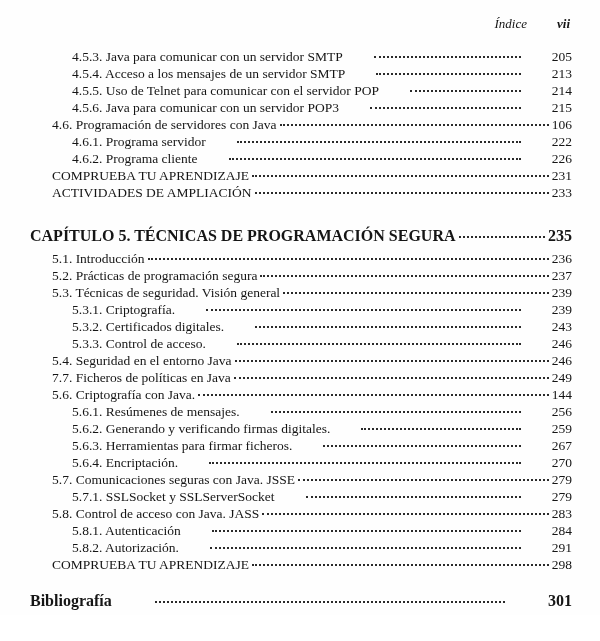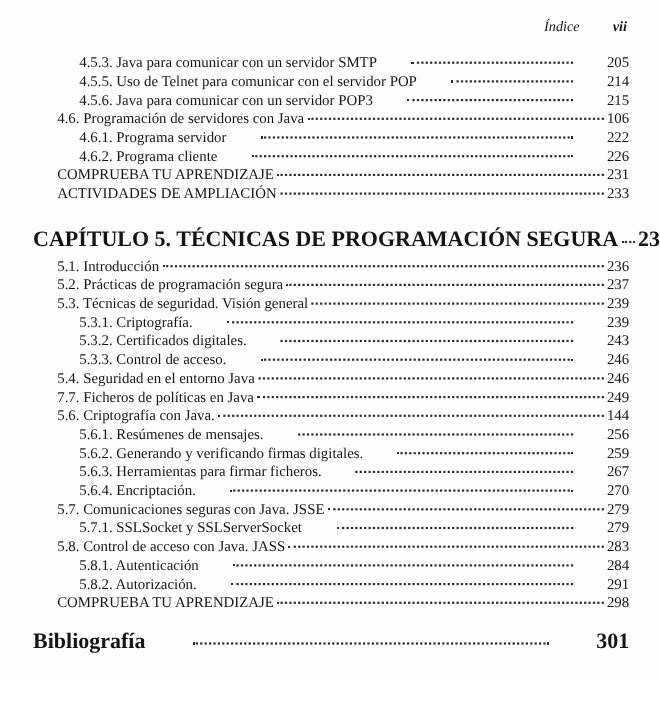--- a/index.html
+++ b/index.html
@@ -37,21 +37,21 @@
   }
   .row {
     display: flex;
     align-items: baseline;
     font-size: 13.5px;
     line-height: 17px;
     white-space: nowrap;
   }
   .row.level-1 { padding-left: 22px; }
   .row.level-2 { padding-left: 42px; gap: 28px; }
-  .row.bold { font-weight: bold; font-size: 20px; }
+  .row.bold { font-weight: bold; font-size: 16px; }
   .row.gap-large  { margin-top: 26px; }
   .row.gap-medium { margin-top: 19px; gap: 40px; }
   .row.gap-small  { margin-top: 6px; }
   .label { flex: 0 0 auto; }
   .leader {
     flex: 1 1 auto;
     min-width: 12px;
     margin: 0 3px;
     border-bottom: 2px dotted #2a2a2a;
     transform: translateY(-3px);
@@ -67,20 +67,25 @@
     <span>Índice</span><span class="folio">vii</span>
   </div>
 
   <div class="toc">
       <div class="row level-2">
         <span class="label">4.5.3. Java para comunicar con un servidor SMTP</span>
         <span class="leader"></span>
         <span class="pg">205</span>
       </div>
       <div class="row level-2">
+        <span class="label">4.5.4. Acceso a los mensajes de un servidor SMTP</span>
+        <span class="leader"></span>
+        <span class="pg">213</span>
+      </div>
+      <div class="row level-2">
         <span class="label">4.5.5. Uso de Telnet para comunicar con el servidor POP</span>
         <span class="leader"></span>
         <span class="pg">214</span>
       </div>
       <div class="row level-2">
         <span class="label">4.5.6. Java para comunicar con un servidor POP3</span>
         <span class="leader"></span>
         <span class="pg">215</span>
       </div>
       <div class="row level-1">

